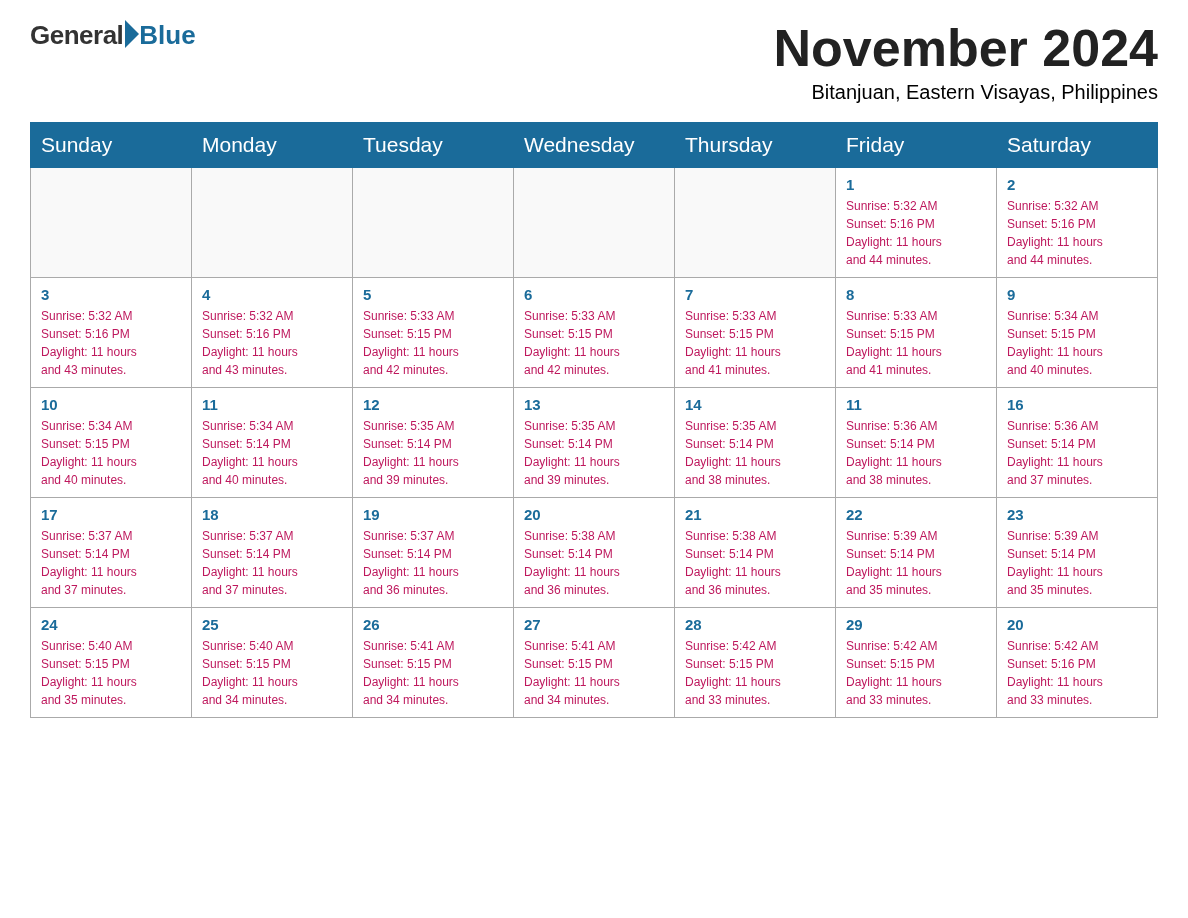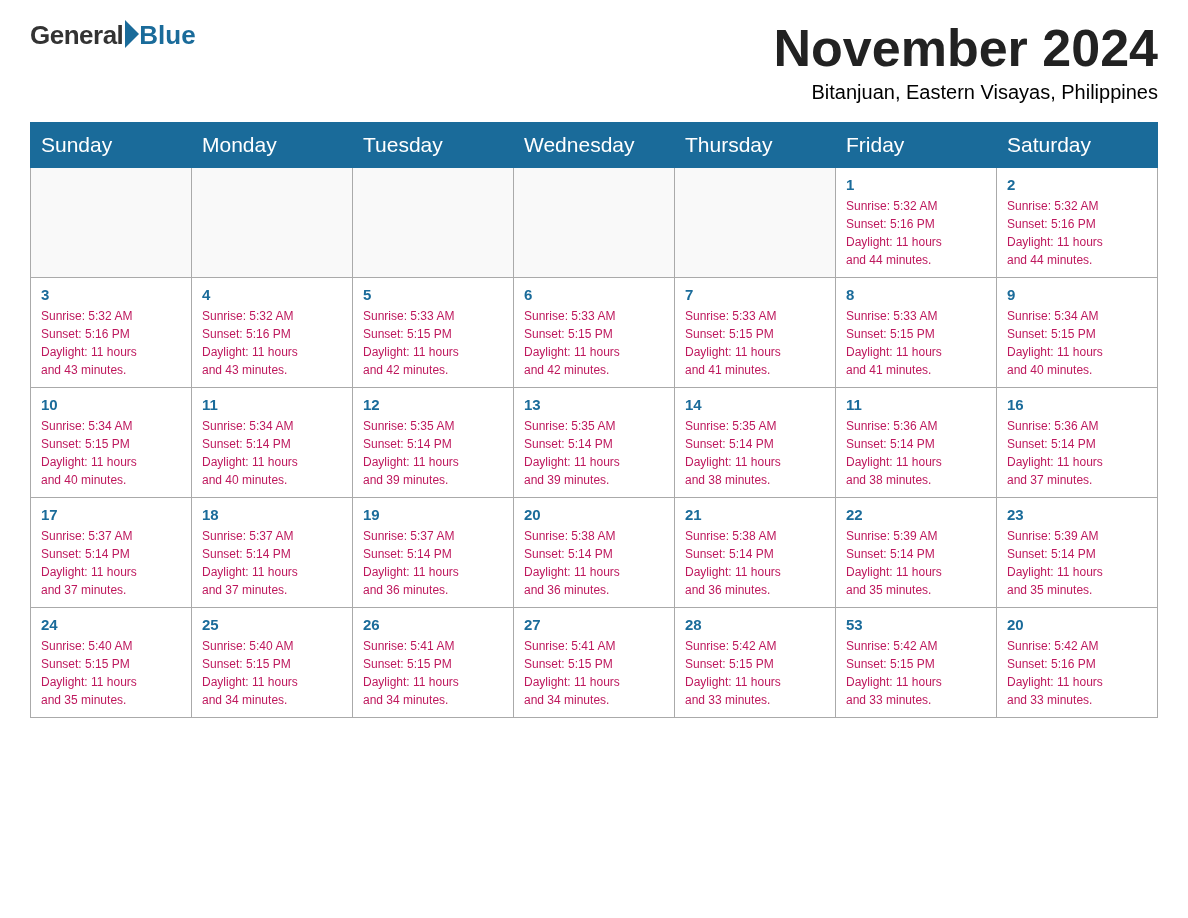--- a/index.html
+++ b/index.html
@@ -252,21 +252,21 @@
         </td>
         <td>
           <span class="day-number">27</span>
           <div class="day-info">Sunrise: 5:41 AM<br>Sunset: 5:15 PM<br>Daylight: 11 hours<br>and 34 minutes.</div>
         </td>
         <td>
           <span class="day-number">28</span>
           <div class="day-info">Sunrise: 5:42 AM<br>Sunset: 5:15 PM<br>Daylight: 11 hours<br>and 33 minutes.</div>
         </td>
         <td>
-          <span class="day-number">53</span>
+          <span class="day-number">29</span>
           <div class="day-info">Sunrise: 5:42 AM<br>Sunset: 5:15 PM<br>Daylight: 11 hours<br>and 33 minutes.</div>
         </td>
         <td>
           <span class="day-number">20</span>
           <div class="day-info">Sunrise: 5:42 AM<br>Sunset: 5:16 PM<br>Daylight: 11 hours<br>and 33 minutes.</div>
         </td>
       </tr>
     </tbody>
 </table>
 

